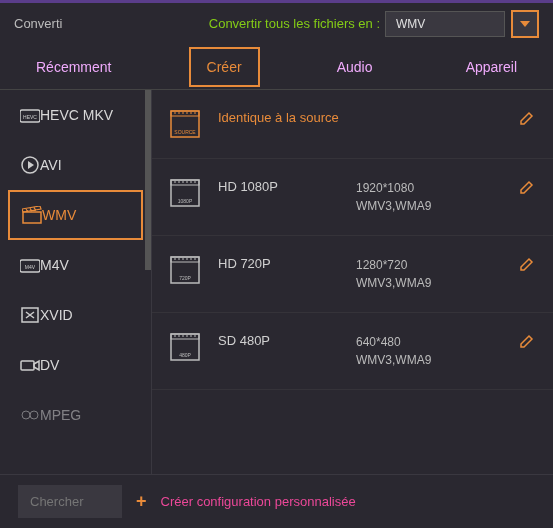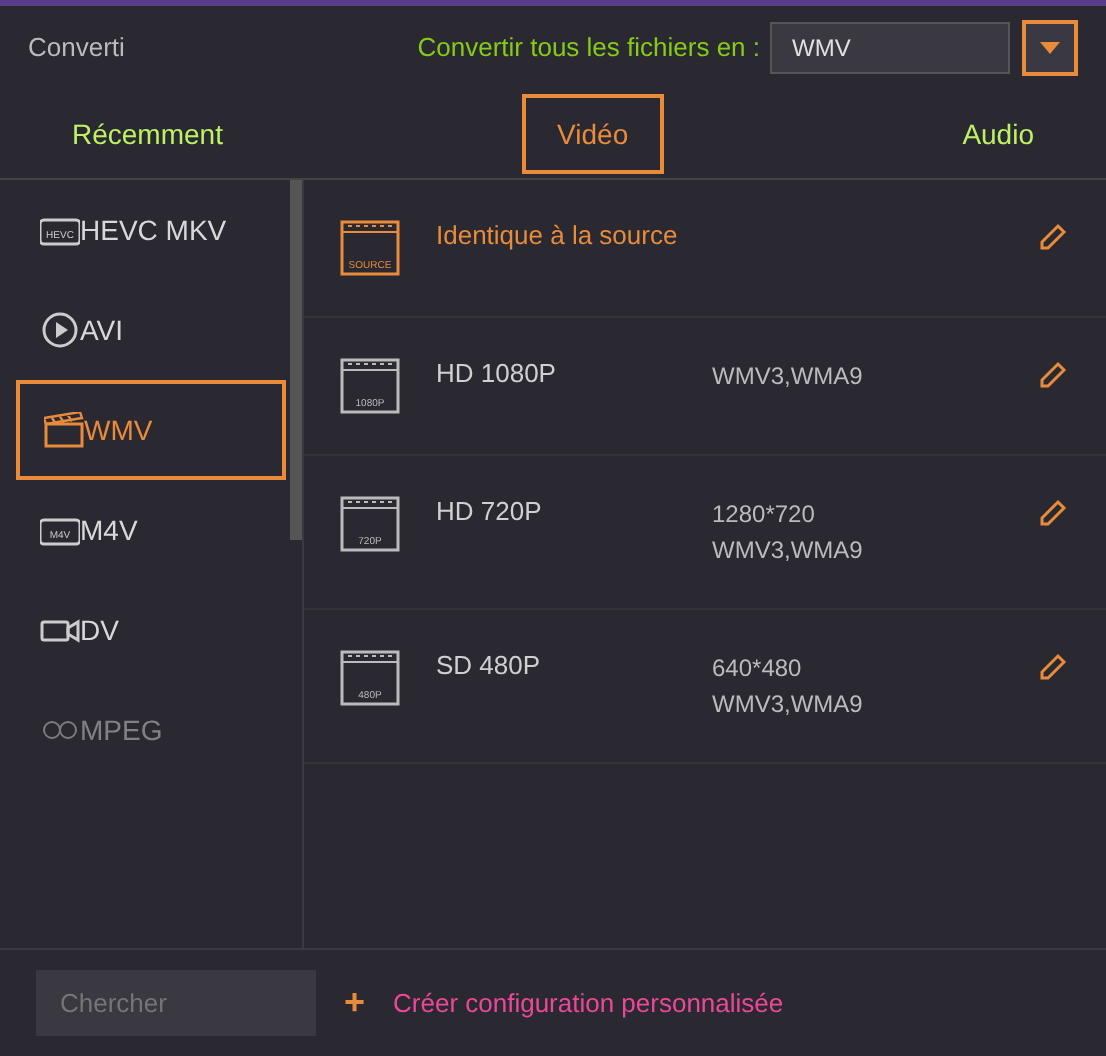--- a/index.html
+++ b/index.html
@@ -50,21 +50,21 @@
   .select-arrow svg { width: 10px; height: 6px; }
   .tabs {
     display: flex;
     height: 46px;
     border-bottom: 1px solid #444;
     padding: 0 20px;
     align-items: center;
     justify-content: space-between;
   }
   .tab-item {
-    color: #bef264;
+    color: #f0abfc;
     cursor: pointer;
     padding: 12px 16px;
     font-size: 14px;
   }
   .tab-item.active {
     color: #e88b3a;
     border: 2px solid #e88b3a;
     padding: 10px 16px;
   }
   .content {
@@ -132,21 +132,21 @@
     align-items: center;
     padding: 0 18px;
     gap: 14px;
     border-top: 1px solid #3a3840;
   }
   .search {
     background: #3a3840;
     border: none;
     padding: 9px 12px;
     color: #ccc;
-    width: 140px;
+    width: 104px;
     font-size: 13px;
   }
   .plus { color: #e88b3a; font-size: 18px; font-weight: bold; }
   .create { color: #ec4899; font-size: 13px; cursor: pointer; }
 </style>
 </head>
 <body>
 
 <div class="topbar">
   <span class="tab">Converti</span>
@@ -156,22 +156,23 @@
     <div class="select-arrow">
       <svg viewBox="0 0 10 6">
           <path d="M0 0 L5 6 L10 0 Z" fill="#e88b3a"></path>
         </svg>
     </div>
   </div>
 </div>
 
 <div class="tabs">
   <div class="tab-item">Récemment</div>
-  <div class="tab-item active">Vidéo</div>
+  <div class="tab-item active">Créer</div>
   <div class="tab-item">Audio</div>
+  <div class="tab-item">Appareil</div>
 </div>
 
 <div class="content">
   <div class="sidebar">
     <div class="sidebar-scrollbar"></div>
 
     <div class="side-item">
       <svg class="side-icon" viewBox="0 0 20 18">
           <rect x="0" y="4" width="20" height="12" rx="2" fill="none" stroke="#ccc" stroke-width="1.5"></rect>
           <text x="10" y="13" text-anchor="middle" font-size="5" fill="#ccc">HEVC</text>
@@ -191,20 +192,27 @@
           <path d="M1 6 L19 3 L18 0 L0 3 Z M4 3 L6 6 M8 2.3 L10 5.3 M12 1.7 L14 4.7" stroke="#e88b3a" stroke-width="1.2" fill="none"></path>
         </svg>
       <span>WMV</span>
     </div>
     <div class="side-item">
       <svg class="side-icon" viewBox="0 0 20 18">
           <rect x="0" y="4" width="20" height="12" rx="2" fill="none" stroke="#ccc" stroke-width="1.5"></rect>
           <text x="10" y="13" text-anchor="middle" font-size="5" fill="#ccc">M4V</text>
         </svg>
       <span>M4V</span>
+    </div>
+    <div class="side-item">
+      <svg class="side-icon" viewBox="0 0 20 18">
+          <rect x="2" y="2" width="16" height="14" fill="none" stroke="#ccc" stroke-width="1.5"></rect>
+          <path d="M6 6 L14 12 M14 6 L6 12" stroke="#ccc" stroke-width="1.5"></path>
+        </svg>
+      <span>XVID</span>
     </div>
     <div class="side-item">
       <svg class="side-icon" viewBox="0 0 20 18">
           <rect x="1" y="5" width="13" height="9" rx="1" fill="none" stroke="#ccc" stroke-width="1.5"></rect>
           <path d="M14 8 L19 5 L19 14 L14 11 Z" fill="none" stroke="#ccc" stroke-width="1.5"></path>
         </svg>
       <span>DV</span>
     </div>
     <div class="side-item" style="opacity:.5">
       <svg class="side-icon" viewBox="0 0 20 18">
@@ -232,20 +240,21 @@
 
     <div class="preset">
       <svg class="picon" viewBox="0 0 30 28">
           <rect x="1" y="1" width="28" height="26" fill="none" stroke="#bbb" stroke-width="1.5"></rect>
           <rect x="1" y="1" width="28" height="5" fill="none" stroke="#bbb"></rect>
           <path d="M4 3 L6 3 M8 3 L10 3 M12 3 L14 3 M16 3 L18 3 M20 3 L22 3 M24 3 L26 3" stroke="#bbb"></path>
           <text x="15" y="24" text-anchor="middle" font-size="5" fill="#bbb">1080P</text>
         </svg>
       <span class="pname">HD 1080P</span>
       <div class="pinfo">
+        <div>1920*1080</div>
         <div>WMV3,WMA9</div>
       </div>
       <svg class="edit" viewBox="0 0 16 16">
           <path d="M2 11 L10 3 L13 6 L5 14 L2 14 Z" fill="none" stroke="#e88b3a" stroke-width="1.5"></path>
         </svg>
     </div>
 
     <div class="preset">
       <svg class="picon" viewBox="0 0 30 28">
           <rect x="1" y="1" width="28" height="26" fill="none" stroke="#bbb" stroke-width="1.5"></rect>

